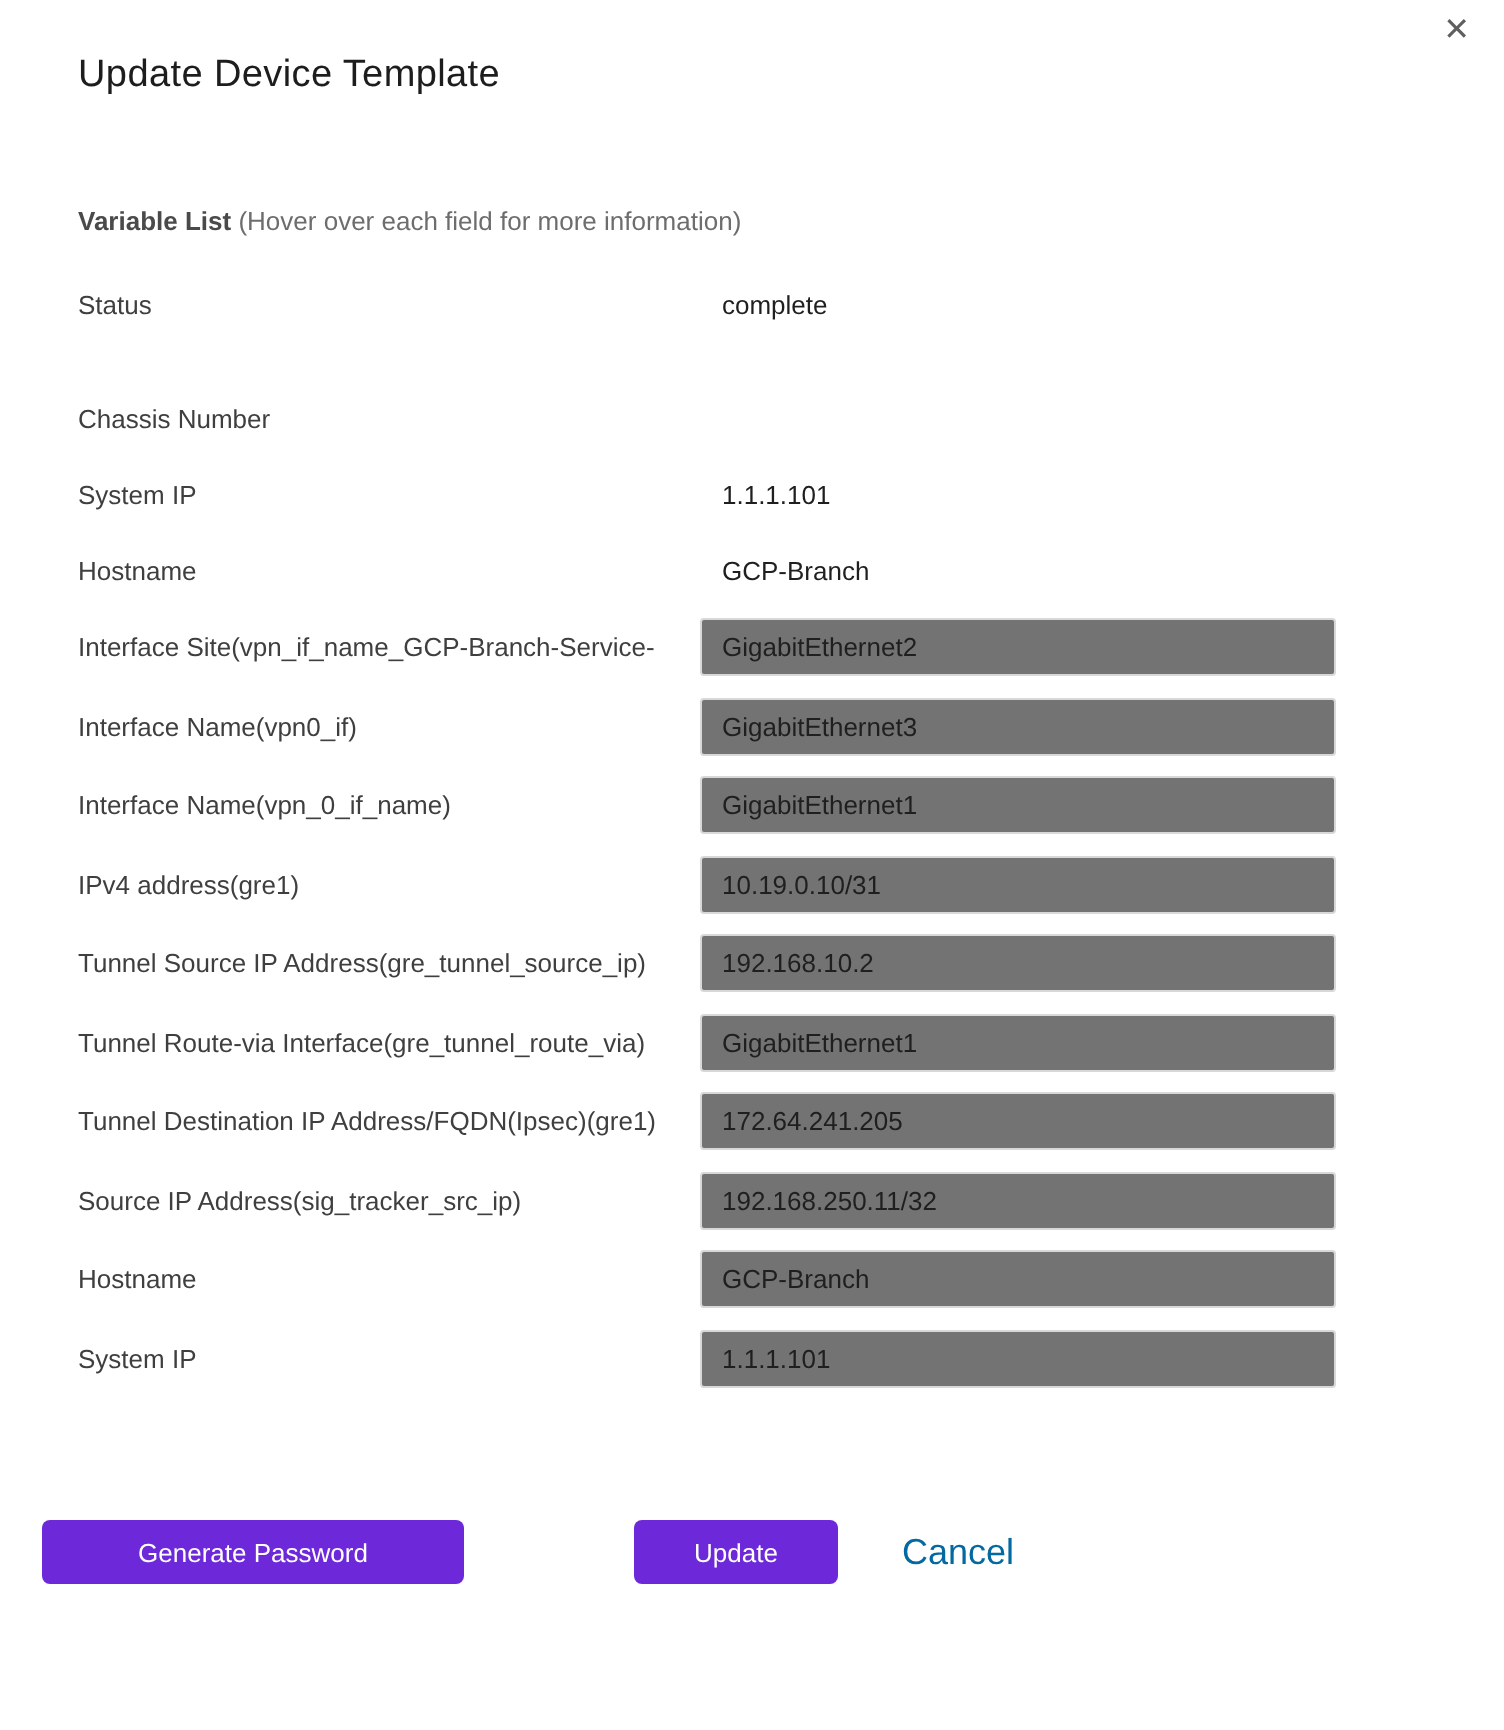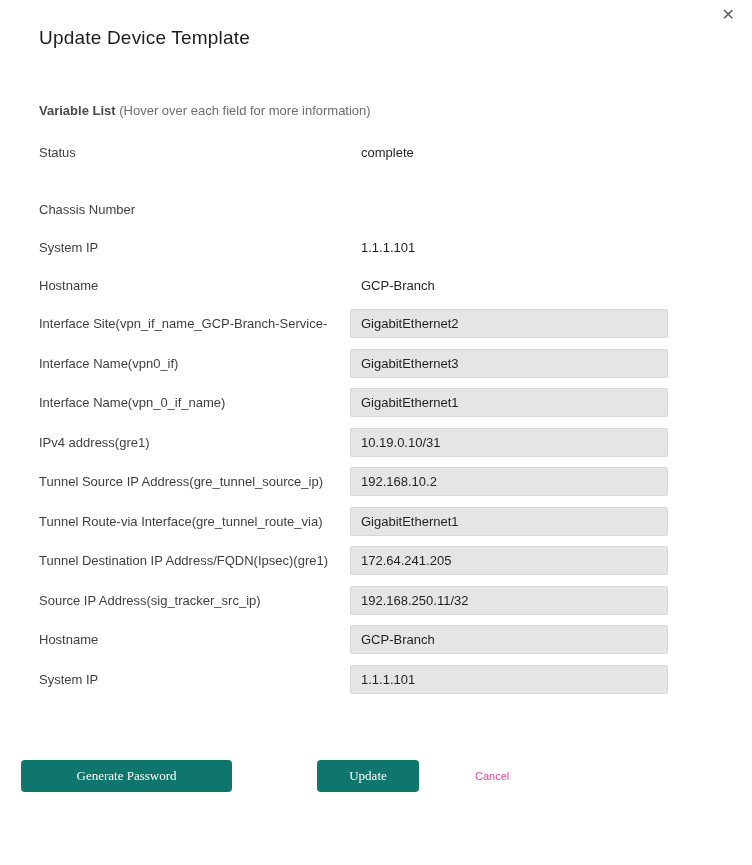--- a/index.html
+++ b/index.html
@@ -75,49 +75,49 @@
     padding-left: 11px;
     font-size: 13px;
     color: #1f1f1f;
   }
   .inputrow input {
     width: 318px;
     height: 29px;
     box-sizing: border-box;
     border: 1px solid #d8d8d8;
     border-radius: 2px;
-    background: #e5e5e5;
+    background: #737373;
     padding: 0 10px;
     font-size: 13px;
     color: #1f1f1f;
     font-family: "Liberation Sans", "DejaVu Sans", sans-serif;
     outline: none;
   }
   .footer {
     display: flex;
     align-items: center;
     margin-top: 61px;
     padding-left: 21px;
   }
   .btn {
     height: 32px;
     border: none;
     border-radius: 4px;
-    background: #0f766e;
+    background: #6d28d9;
     color: #ffffff;
     font-size: 13px;
-    font-family: Liberation Serif, serif;
+    font-family: Liberation Sans, sans-serif;
     cursor: pointer;
   }
   .btn-generate { width: 211px; }
   .btn-update { width: 102px; margin-left: 85px; }
   .cancel-link {
-    margin-left: 56px;
-    font-size: 11px;
-    color: #ec4899;
+    margin-left: 32px;
+    font-size: 18px;
+    color: #0369a1;
     text-decoration: none;
     cursor: pointer;
   }
 </style>
 </head>
 <body>
 
 <div class="dialog">
 
   <button class="close-btn">✕</button>

